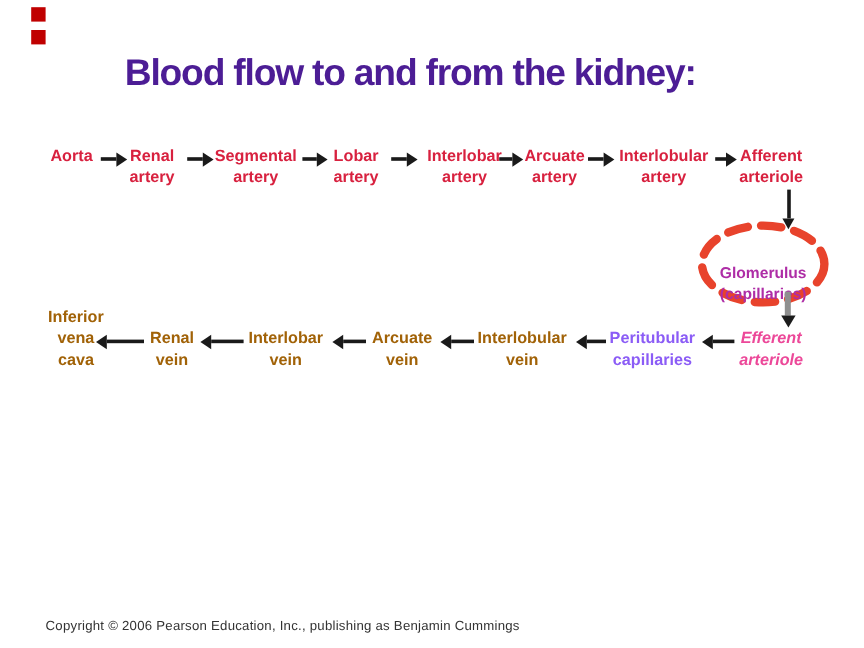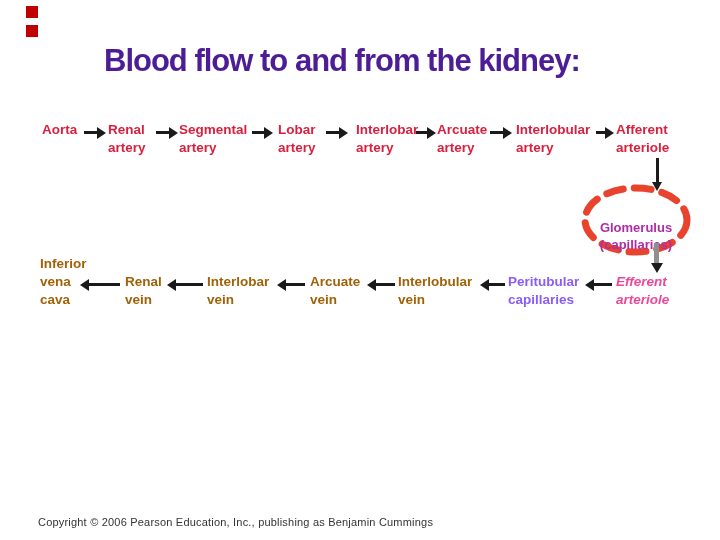--- a/index.html
+++ b/index.html
@@ -11,21 +11,21 @@
   .sq1{top:6px;}
   .sq2{top:25px;}
 
   
   .title{position:absolute;left:104px;top:44px;margin:0;
          font:bold 31px/1.1 "Liberation Sans",sans-serif;
          letter-spacing:-1px;color:#4c1d95;}
 
   
   .node{position:absolute;font:bold 13.5px/18px "Liberation Sans",sans-serif;
-        white-space:pre-line;letter-spacing:0;}
+        white-space:pre-line;letter-spacing:0;text-align:center;}
   .artery-node{top:121px;color:#d8213f;}
   .vein-node{top:273px;color:#a16207;}
   .c-artery{color:#ec4899;font-style:italic;}
   .c-cap{color:#8b5cf6;}
 
   
   .arr-r{position:absolute;top:131px;height:3px;background:#1a1a1a;}
   .arr-r::after{content:"";position:absolute;right:-9px;top:-4.5px;width:0;height:0;
         border-left:9px solid #1a1a1a;border-top:6px solid transparent;border-bottom:6px solid transparent;}
   .arr-l{position:absolute;top:283px;height:3px;background:#1a1a1a;}

